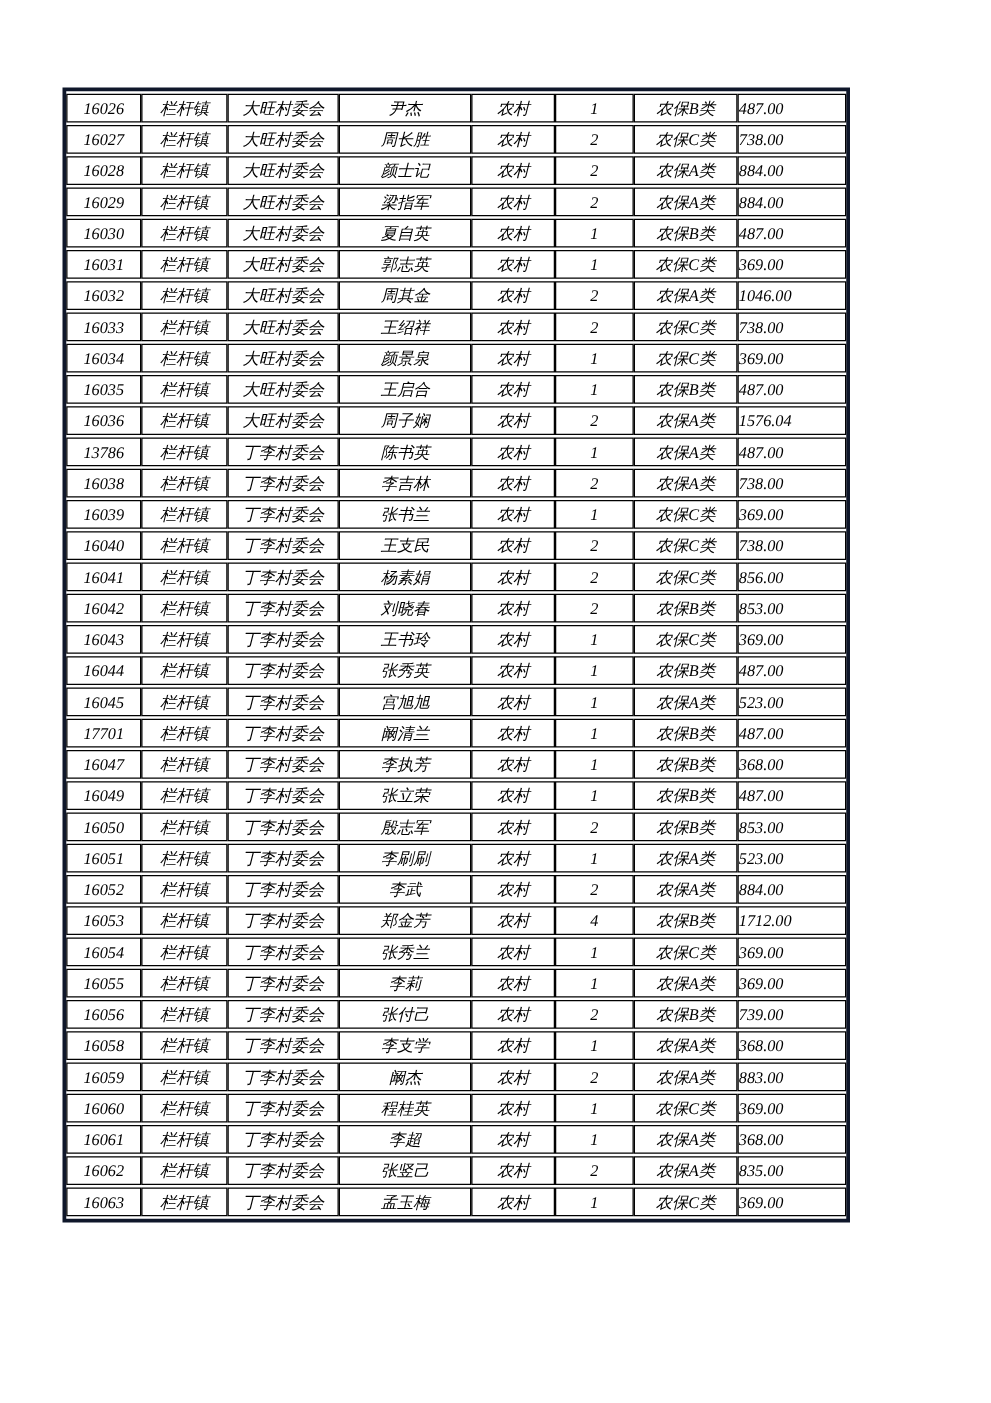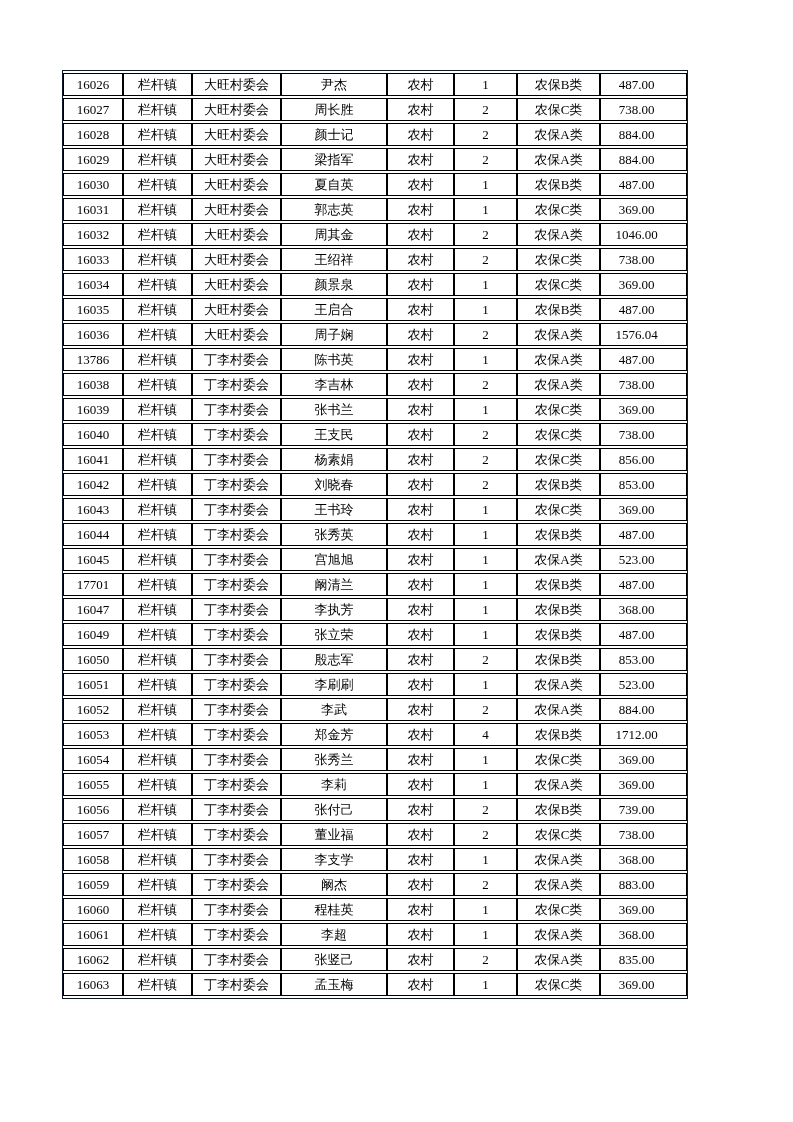--- a/index.html
+++ b/index.html
@@ -11,44 +11,45 @@
     position: relative;
     width: 793px;
     height: 1122px;
     background: #ffffff;
     color: #000000;
     font-family: "Liberation Serif", "DejaVu Serif", serif;
     overflow: hidden;
   }
   .table-outline {
     position: absolute;
-    left: 62px;
+    left: 50px;
     top: 70px;
-    border: 1px solid #0f172a;
+    border: 3px solid #0f172a;
+    font-style: italic;
   }
   table.records {
     border-collapse: separate;
     border-spacing: 0 2px;
     table-layout: fixed;
     width: 624px;
   }
   table.records td {
     box-sizing: border-box;
     border: 1px solid #000000;
     height: 23px;
     padding: 0;
     font-size: 13px;
     line-height: 21px;
     text-align: center;
     vertical-align: middle;
     white-space: nowrap;
     overflow: hidden;
   }
   table.records td.c-amount {
-    text-align: center;
+    text-align: left;
     padding-right: 14px;
   }
   col.w-id       { width: 60px; }
   col.w-town     { width: 69px; }
   col.w-village  { width: 89px; }
   col.w-name     { width: 106px; }
   col.w-type     { width: 67px; }
   col.w-count    { width: 63px; }
   col.w-category { width: 83px; }
   col.w-amount   { width: 87px; }
@@ -364,30 +365,20 @@
     <td class="c-id">16056</td>
     <td class="c-town">栏杆镇</td>
     <td class="c-village">丁李村委会</td>
     <td class="c-name">张付己</td>
     <td class="c-type">农村</td>
     <td class="c-count">2</td>
     <td class="c-category">农保B类</td>
     <td class="c-amount">739.00</td>
   </tr>
           <tr>
-    <td class="c-id">16057</td>
-    <td class="c-town">栏杆镇</td>
-    <td class="c-village">丁李村委会</td>
-    <td class="c-name">董业福</td>
-    <td class="c-type">农村</td>
-    <td class="c-count">2</td>
-    <td class="c-category">农保C类</td>
-    <td class="c-amount">738.00</td>
-  </tr>
-          <tr>
     <td class="c-id">16058</td>
     <td class="c-town">栏杆镇</td>
     <td class="c-village">丁李村委会</td>
     <td class="c-name">李支学</td>
     <td class="c-type">农村</td>
     <td class="c-count">1</td>
     <td class="c-category">农保A类</td>
     <td class="c-amount">368.00</td>
   </tr>
           <tr>

